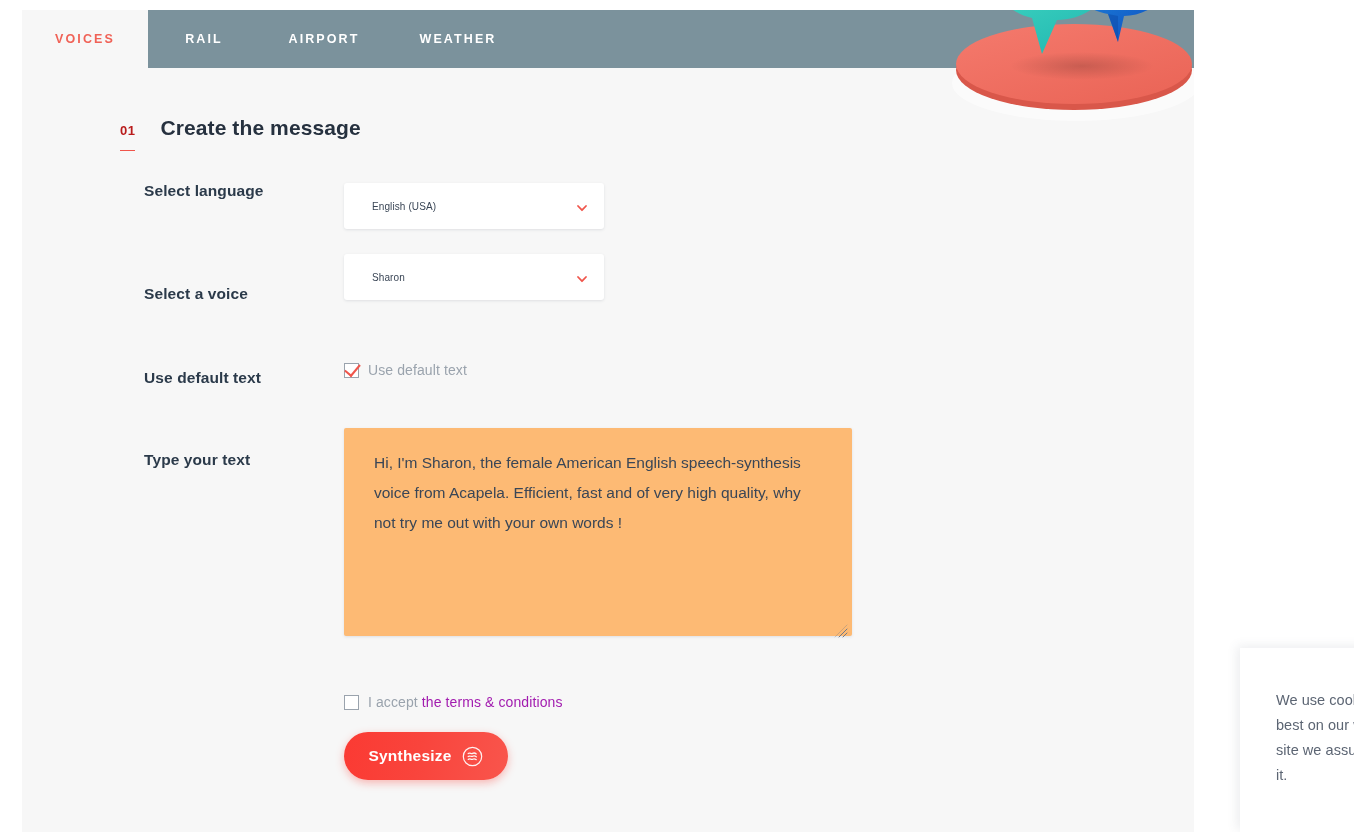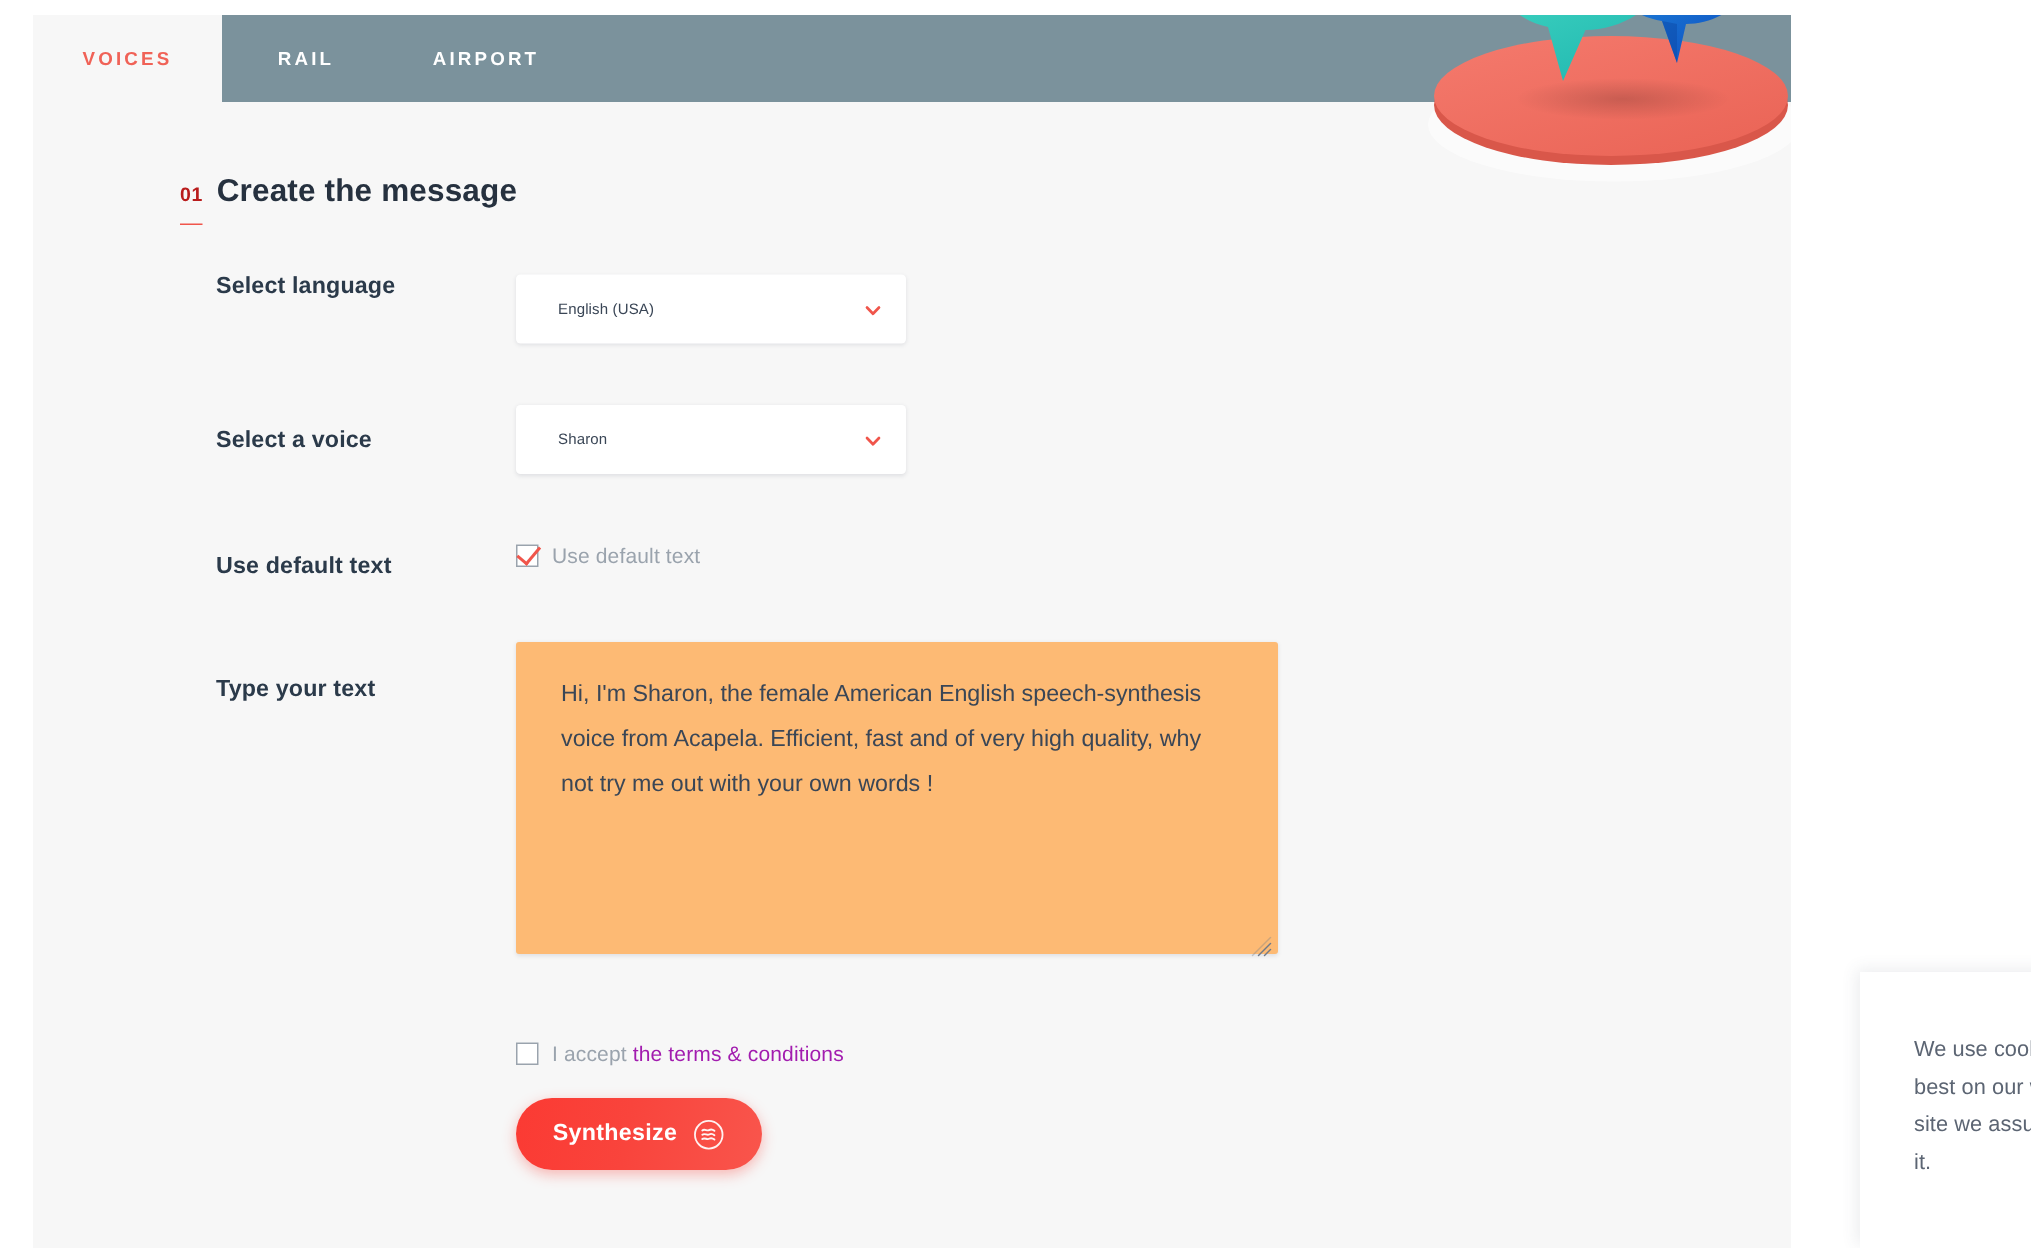--- a/index.html
+++ b/index.html
@@ -103,20 +103,21 @@
     color: #b91c1c;
     border-bottom: 1.6px solid #f0554b;
     padding-bottom: 12px;
     letter-spacing: 0.5px;
   }
   .section-title {
     font-size: 21px;
     font-weight: bold;
     color: #26313f;
     letter-spacing: 0.1px;
+    margin-left: 16px;
   }
 
   
   .form-label {
     position: absolute;
     left: 122px;
     font-size: 15.5px;
     font-weight: bold;
     color: #2b3a4a;
     letter-spacing: 0.1px;
@@ -315,40 +316,41 @@
             <path d="M132 0 a5 6 0 1 0 0.1 0"></path>
             <path d="M150 -10 l0 18 M143 -3 l14 0"></path>
           </g>
         </svg>
       </div>
 
       <div class="nav-tabs">
         <div class="nav-tab nav-tab-0 active">VOICES</div>
         <div class="nav-tab nav-tab-1">RAIL</div>
         <div class="nav-tab nav-tab-2">AIRPORT</div>
+        <div class="nav-tab nav-tab-3">WEATHER</div>
       </div>
     </div>
 
     <div class="section-title-row">
       <span class="step-num">01</span>
       <span class="section-title">Create the message</span>
     </div>
 
     <div class="form-label" style="top:172px">Select language</div>
     <div class="select-box" style="top:173px">
       <span class="select-value">English (USA)</span>
       <span class="chev">
         <svg width="12" height="12" viewBox="0 0 12 12" xmlns="http://www.w3.org/2000/svg">
           <path d="M2 4 L6 8.2 L10 4" fill="none" stroke="#f0554b" stroke-width="1.8" stroke-linecap="round" stroke-linejoin="round"></path>
         </svg>
       </span>
     </div>
 
     <div class="form-label" style="top:275px">Select a voice</div>
-    <div class="select-box" style="top:260px">
+    <div class="select-box" style="top:244px">
       <span class="select-value">Sharon</span>
       <span class="chev">
         <svg width="12" height="12" viewBox="0 0 12 12" xmlns="http://www.w3.org/2000/svg">
           <path d="M2 4 L6 8.2 L10 4" fill="none" stroke="#f0554b" stroke-width="1.8" stroke-linecap="round" stroke-linejoin="round"></path>
         </svg>
       </span>
     </div>
 
     <div class="form-label" style="top:359px">Use default text</div>
     <div class="chk-row" style="left:322px; top:352px">

